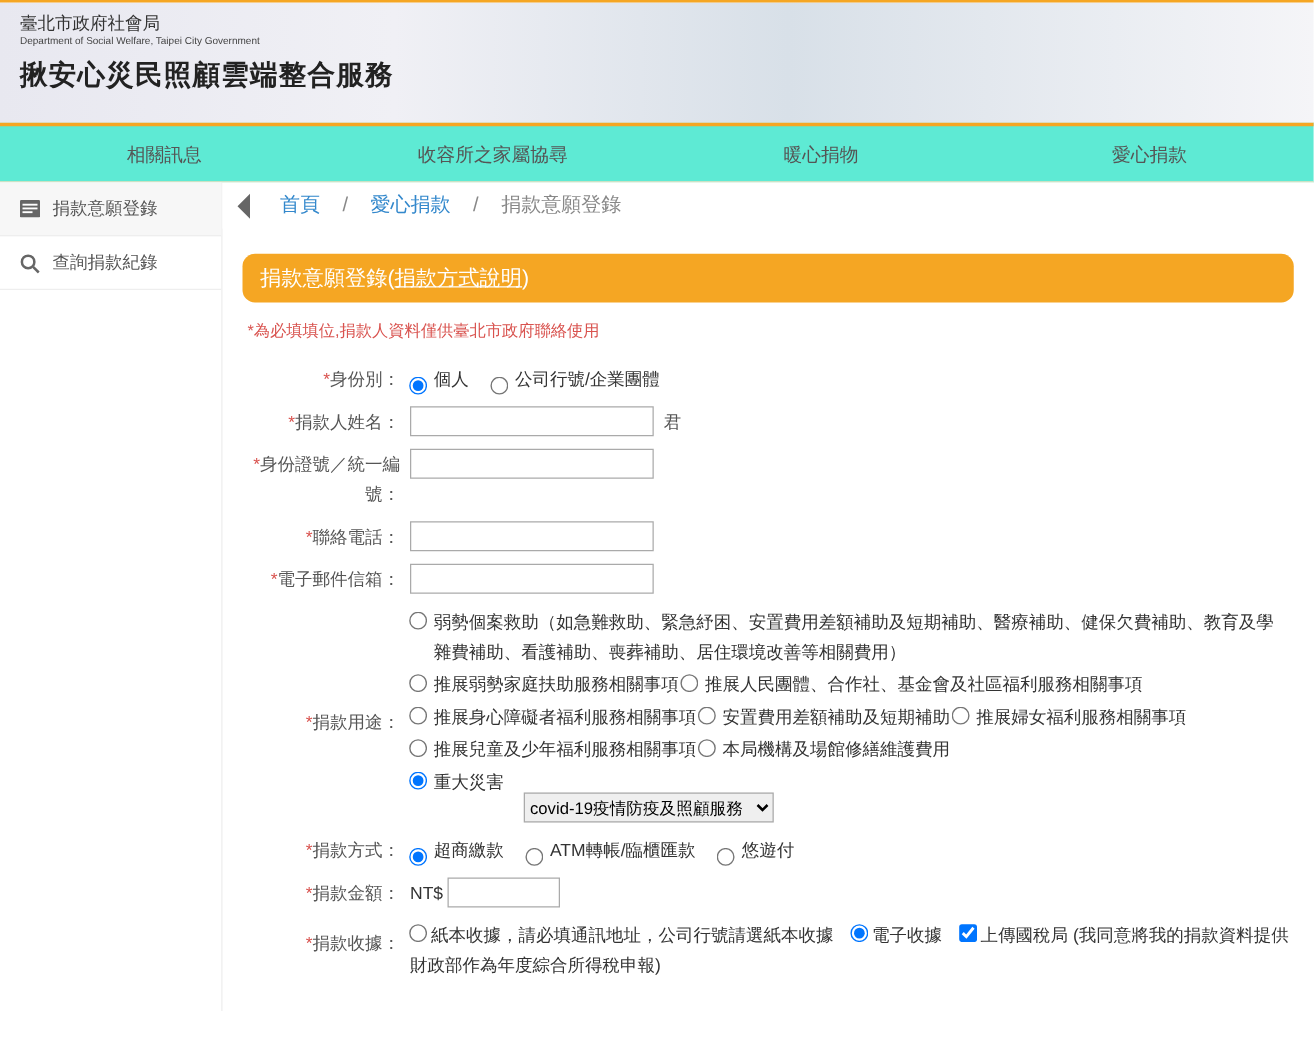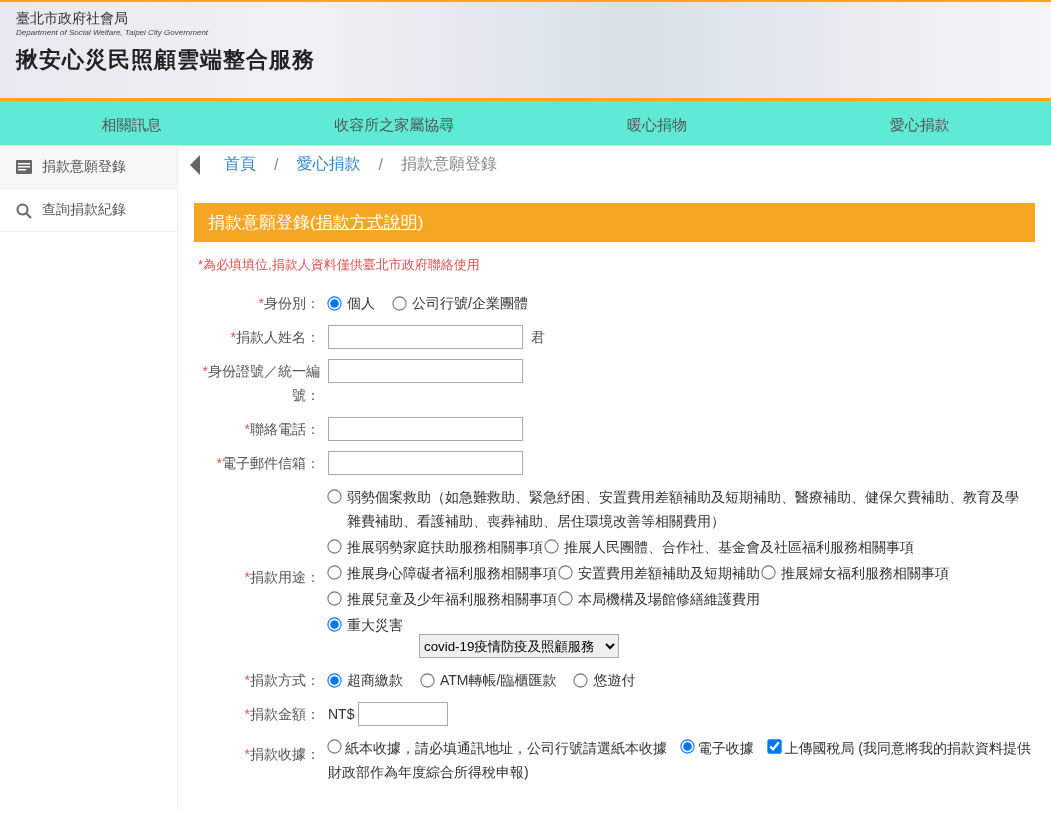--- a/index.html
+++ b/index.html
@@ -1,43 +1,43 @@
 <!DOCTYPE html>
 <html><head>
 <meta charset="utf-8">
 <style>
 * { box-sizing: border-box; margin: 0; padding: 0; }
 body { font-family: Arial, "Microsoft JhengHei", sans-serif; font-size: 14px; color: #333; background: #fff; width: 1051px; }
 .header-banner { height: 98px; background: linear-gradient(to right, #e8e8f0 0%, #f0f0f5 30%, #d8e0e8 60%, #f5f5f8 100%); position: relative; padding: 8px 16px; border-top: 2px solid #f5a623; }
-.header-banner .dept-subtitle { font-size: 8px; color: #444; font-style: italic; }
+.header-banner .dept-subtitle { font-size: 8px; color: #444; }
 .header-banner .service-title { font-size: 22px; font-weight: bold; color: #222; margin-top: 8px; letter-spacing: 1px; }
 .nav-bar { height: 48px; background: #5eead4; border-top: 3px solid #f5a623; border-bottom: 1px solid #f0e0c0; display: flex; }
 .nav-item { flex: 1; text-align: center; line-height: 48px; color: #555; font-size: 15px; cursor: pointer; }
 .content-wrap { display: flex; }
 .sidebar { width: 178px; background: #fff; border-right: 1px solid #eee; }
 .sidebar-item { padding: 12px 16px; border-bottom: 1px solid #eee; color: #555; cursor: pointer; display: flex; align-items: center; gap: 10px; font-size: 14px; }
 .sidebar-item.active { background: #f7f7f7; }
 .icon-box { width: 16px; height: 14px; display: inline-block; }
 .main { flex: 1; padding: 0; }
 .breadcrumb-bar { padding: 8px 12px; background: #fff; display: flex; align-items: center; gap: 18px; color: #888; font-size: 16px; }
 .arrow-left { width: 0; height: 0; border-top: 10px solid transparent; border-bottom: 10px solid transparent; border-right: 10px solid #666; margin-right: 6px; cursor: pointer; }
 .breadcrumb-link { color: #3388cc; cursor: pointer; }
-.form-header { background: #f5a623; color: #fff; padding: 8px 14px; font-size: 17px; margin: 20px 16px 0 16px; }
+.form-header { background: #f5a623; color: #fff; padding: 8px 14px; font-size: 17px; margin: 20px 16px 0 16px; border-radius: 10px; }
 .form-header .subtitle-link { text-decoration: underline; cursor: pointer; }
 .form-body { padding: 14px 20px 20px 20px; }
 .required-note { color: #d9534f; font-size: 13px; margin-bottom: 12px; }
 .form-row { display: flex; align-items: flex-start; padding: 5px 0; }
 .form-label { width: 130px; text-align: right; padding-right: 8px; color: #555; line-height: 24px; }
 .form-label .req { color: #d9534f; }
 .form-field { flex: 1; display: flex; flex-wrap: wrap; align-items: center; gap: 4px; line-height: 24px; }
 .form-field input[type="text"] { height: 24px; border: 1px solid #aaa; padding: 0 4px; }
 .form-field select { height: 24px; border: 1px solid #aaa; margin-top: 21px; }
 .text-input-200 { width: 195px; }
 .text-input-90 { width: 90px; }
-.radio-line { display: flex; align-items: center; gap: 6px; }
+.radio-line { display: flex; align-items: flex-end; gap: 6px; }
 .option-list { display: flex; gap: 2px; }
 .option-row { display: flex; align-items: flex-start; gap: 6px; }
 .option-row input { margin-top: 5px; }
 .option-text { flex: 1; }
 .field-suffix { margin-left: 4px; color: #555; }
 input[type=radio], input[type=checkbox] { transform: scale(1.1); }
 </style>
 </head>
 <body>
 

